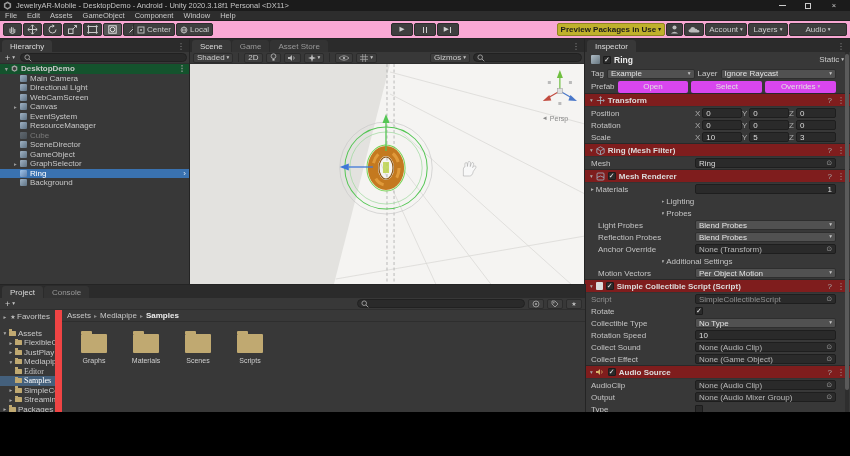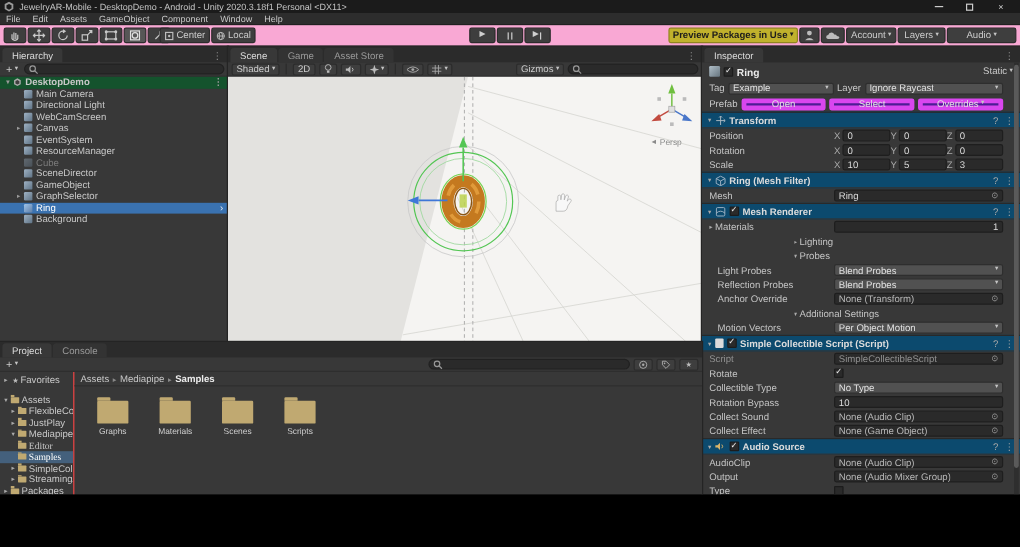--- a/index.html
+++ b/index.html
@@ -79,35 +79,35 @@
 .fld{height:10px;background:#2A2A2A;border:1px solid #1E1E1E;border-radius:2px;padding:0 3px;display:flex;align-items:center;color:#DDD;min-width:0;}
 .fld.right{justify-content:flex-end;}
 .dd{height:10px;background:#515151;border:1px solid #2E2E2E;border-radius:2px;padding:0 3px;display:flex;align-items:center;flex:1;color:#E2E2E2;min-width:0;}
 .dd .caret{margin-left:auto;}
 .ddv{white-space:nowrap;overflow:hidden;}
 .ofld{height:10px;flex:1;background:#2A2A2A;border:1px solid #1E1E1E;border-radius:2px;padding:0 3px;display:flex;align-items:center;color:#B8B8B8;min-width:0;}
 .ofld .picker{margin-left:auto;color:#999;font-size:7px;}
 .ofv{white-space:nowrap;overflow:hidden;}
 .dim{color:#909090;}
 .chk{width:8px;height:8px;background:#2A2A2A;border:1px solid #1C1C1C;border-radius:1px;color:#ECECEC;font-size:7px;line-height:6px;text-align:center;flex:none;}
-.chdr{height:14px;background:#0c4a6e;border-top:1px solid #292929;border-bottom:1px solid #333;display:flex;align-items:center;padding:0 5px;gap:3px;color:#DCDCDC;}
+.chdr{height:14px;background:#7f1d1d;border-top:1px solid #292929;border-bottom:1px solid #333;display:flex;align-items:center;padding:0 5px;gap:3px;color:#DCDCDC;}
 .chdr .ctitle{font-weight:bold;}
 .chdr .hicons{margin-left:auto;display:flex;gap:5px;color:#A8A8A8;}
 .cicon{display:flex;flex:none;}
-.pfbtn{flex:1;height:10px;background:#4c1d95;border:4px solid #d946ef;border-radius:2px;display:flex;align-items:center;justify-content:center;color:#E0E0E0;}
+.pfbtn{flex:1;height:10px;background:#4c1d95;border:6px solid #d946ef;border-radius:2px;display:flex;align-items:center;justify-content:center;color:#E0E0E0;}
 .axgrp{flex:1;display:flex;align-items:center;gap:2px;min-width:0;}
 .axl{color:#AAA;flex:none;}
 .axgrp .fld{flex:1;}
 .iscroll{position:absolute;right:1px;top:0;width:4px;height:393px;background:#2E2E2E;}
 .iscroll .thumb{position:absolute;top:2px;left:0;width:4px;height:336px;background:#5A5A5A;border-radius:2px;}
 .scripticon{width:7px;height:8px;background:#DBDBDB;border-radius:1px;flex:none;}
 
 
 .proj-body{display:flex;height:135px;}
-.ptree{width:62px;border-right:1px solid #ef4444;padding-top:2px;overflow:hidden;}
+.ptree{width:62px;border-right:7px solid #ef4444;padding-top:2px;overflow:hidden;}
 .prow{display:flex;align-items:center;height:9.5px;white-space:nowrap;overflow:hidden;padding-right:2px;}
 .prow .fold{width:8px;flex:none;text-align:center;}
 .prow.sel{background:#44607C;color:#FFF;}
 .lvl0{padding-left:1px;}
 .lvl1{padding-left:7px;}
 .lvl2{padding-left:15px;font-family:Liberation Serif, serif;}
 .mfold{width:7px;height:5px;background:#C0A971;border-radius:.5px;flex:none;margin-right:2px;position:relative;}
 .mfold::before{content:"";position:absolute;top:-1.5px;left:0;width:3px;height:1.5px;background:#C0A971;}
 .star{color:#BDBDBD;font-size:6px;width:8px;text-align:center;flex:none;}
 .pcontent{flex:1;display:flex;flex-direction:column;position:relative;}
@@ -691,21 +691,21 @@
           </span>
       </div>
       <div class="irow">
         <span class="ilabel">Collectible Type</span>
         <span class="dd">
             <span class="ddv">No Type</span>
             <span class="caret">▾</span>
           </span>
       </div>
       <div class="irow">
-        <span class="ilabel">Rotation Bypass</span>
+        <span class="ilabel">Rotation Speed</span>
         <span class="ictl">
             <span class="fld" style="flex:1">10</span>
           </span>
       </div>
       <div class="irow">
         <span class="ilabel">Collect Sound</span>
         <span class="ofld">
             <span class="ofv">None (Audio Clip)</span>
             <span class="picker">⊙</span>
           </span>

